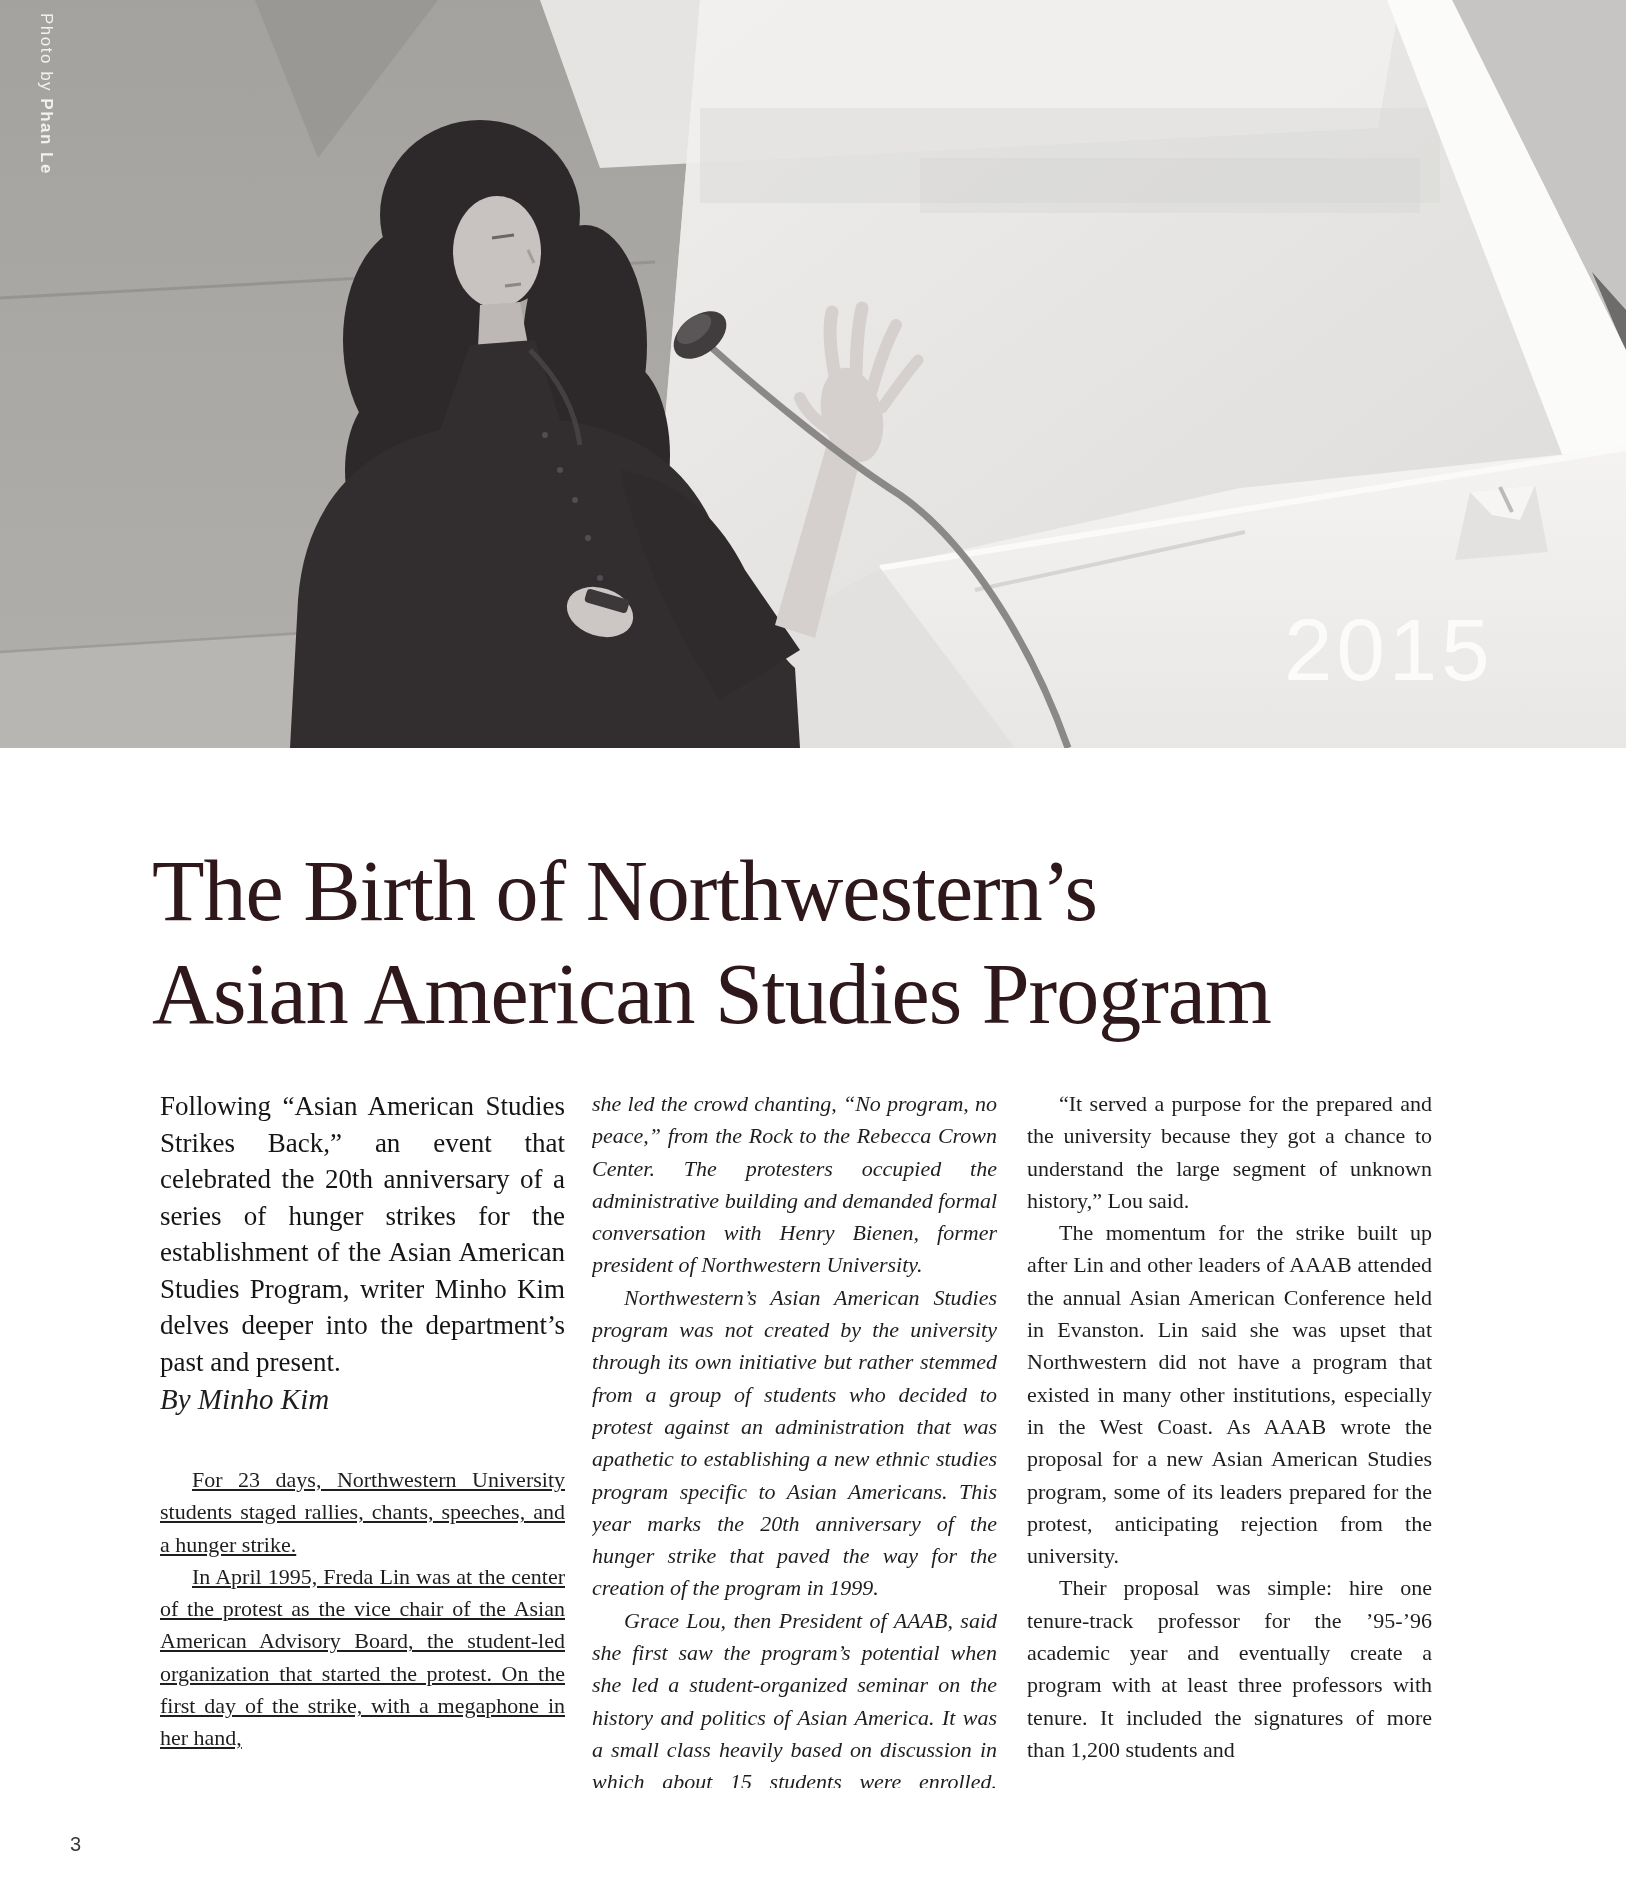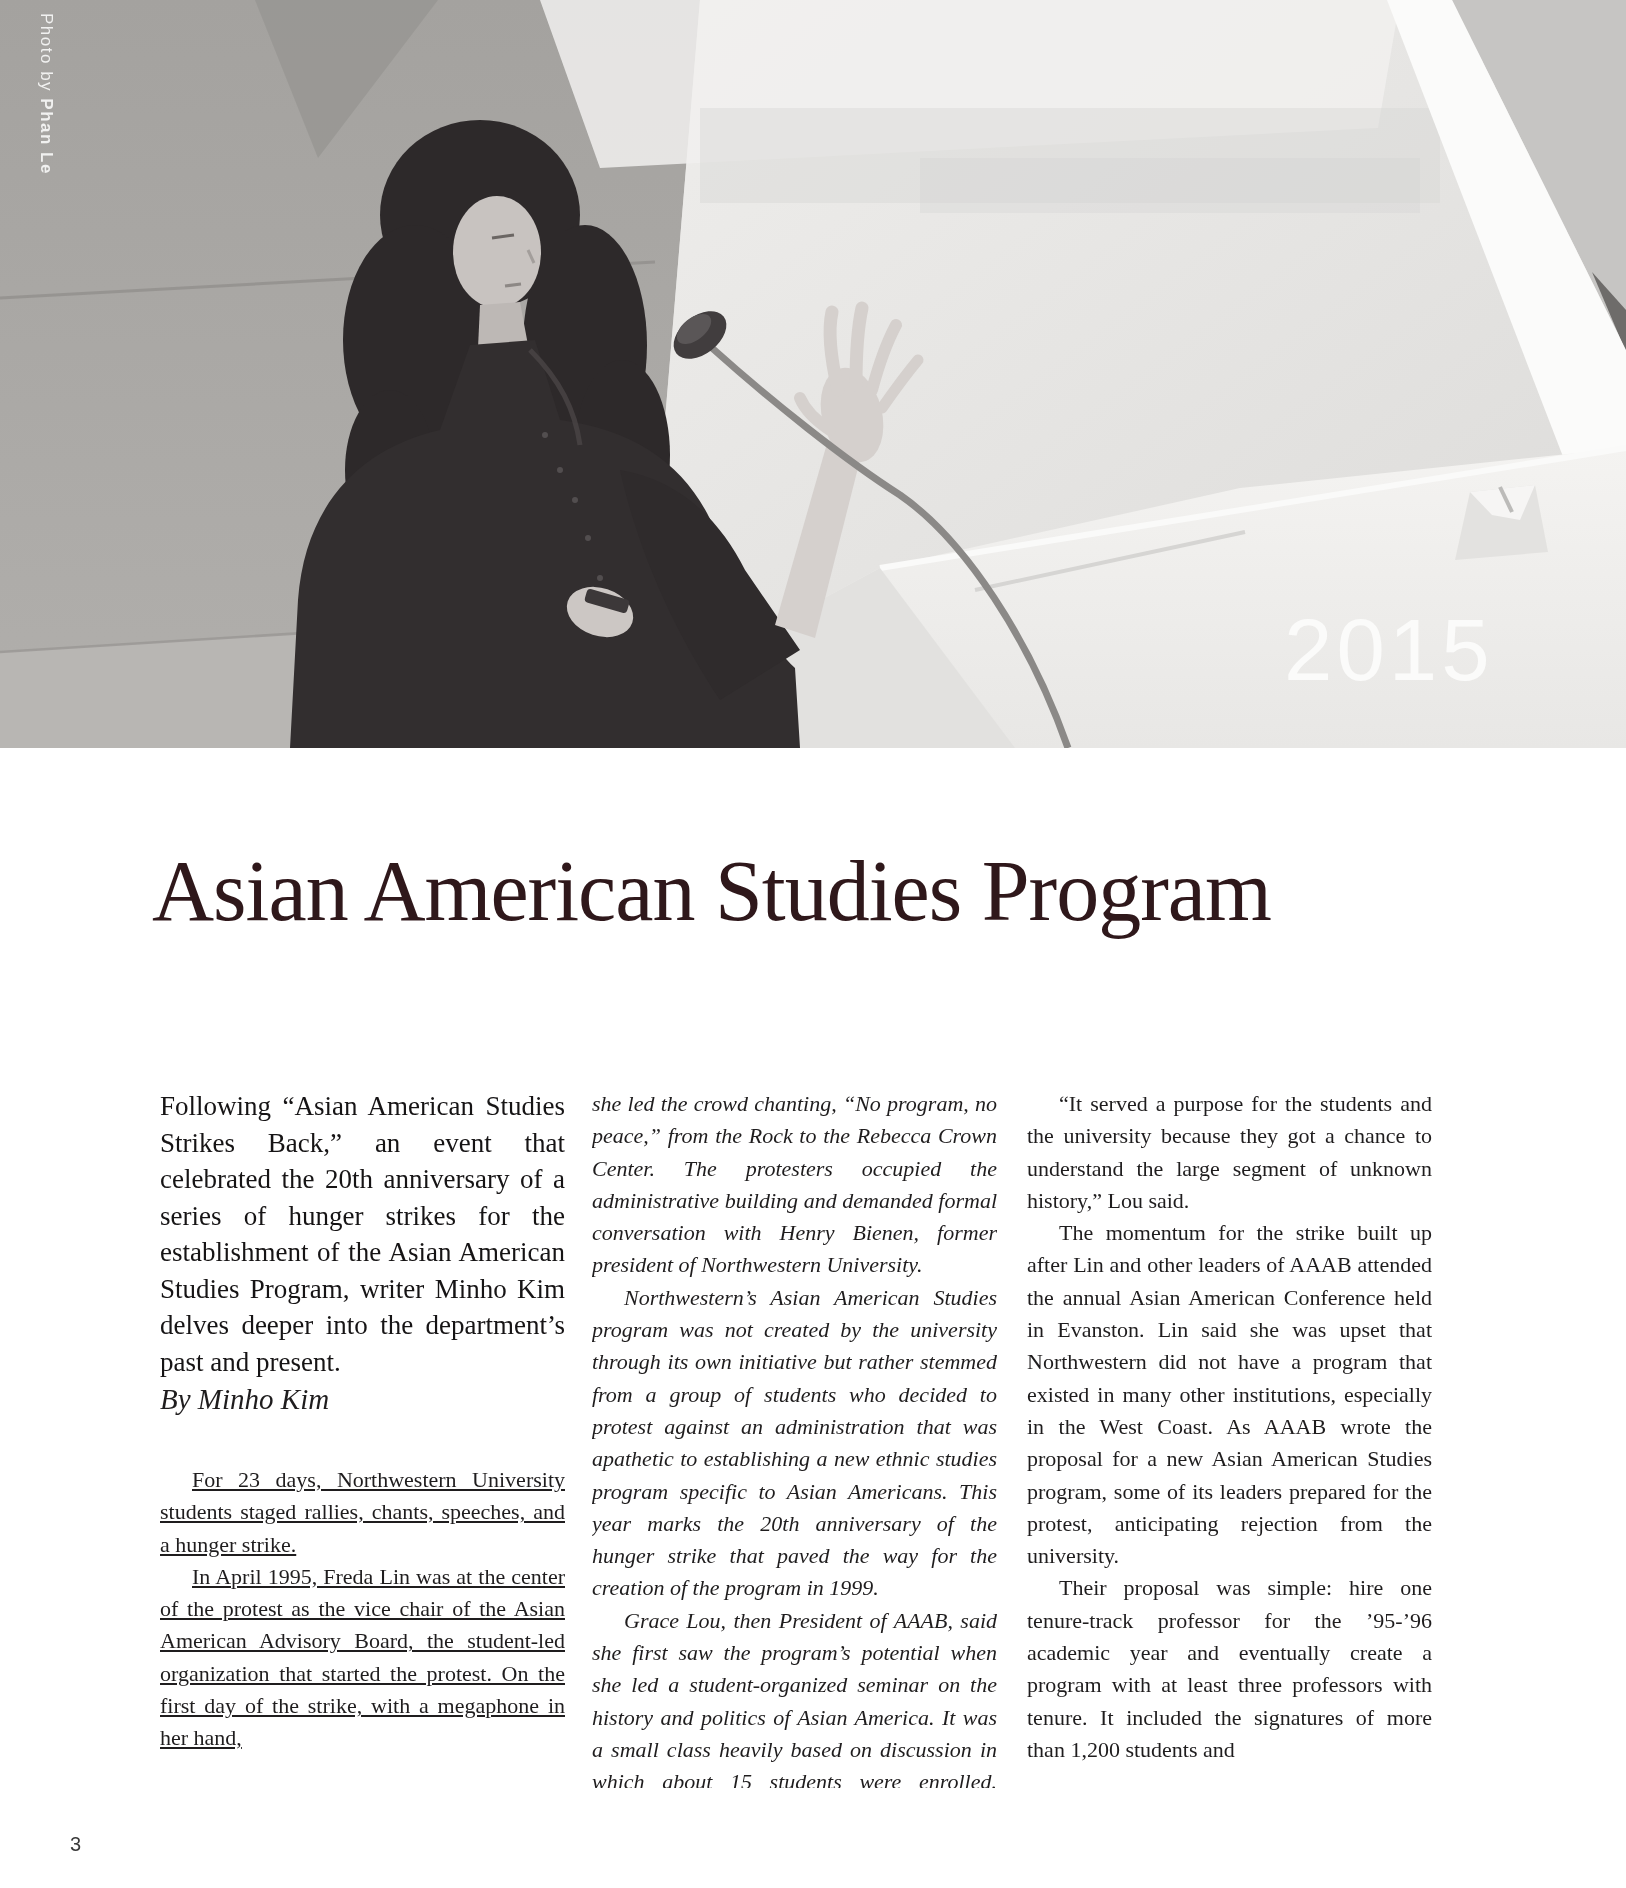--- a/index.html
+++ b/index.html
@@ -210,39 +210,40 @@
     </svg>
 
     <div class="photo-credit">
       <span>Photo by </span><span class="credit-name">Phan Le</span>
     </div>
 
     <div class="year-overlay">2015</div>
   </div>
 
   <div class="title">
+    <div>The Birth of Northwestern’s</div>
     <div>Asian American Studies Program</div>
   </div>
 
   <div class="col col-1">
     <div class="lede">Following “Asian American Studies Strikes Back,” an event that celebrated the 20th anniversary of a series of hunger strikes for the establishment of the Asian American Studies Program, writer Minho Kim delves deeper into the department’s past and present.</div>
     <div class="byline">By Minho Kim</div>
     <div class="paras-start">
         <p class="body-para indent">For 23 days, Northwestern University students staged rallies, chants, speeches, and a hunger strike.</p>
         <p class="body-para indent">In April 1995, Freda Lin was at the center of the protest as the vice chair of the Asian American Advisory Board, the student-led organization that started the protest. On the first day of the strike, with a megaphone in her hand,</p>
       </div>
   </div>
 
   <div class="col col-2">
       <p class="body-para">she led the crowd chanting, “No program, no peace,” from the Rock to the Rebecca Crown Center. The protesters occupied the administrative building and demanded formal conversation with Henry Bienen, former president of Northwestern University.</p>
       <p class="body-para indent">Northwestern’s Asian American Studies program was not created by the university through its own initiative but rather stemmed from a group of students who decided to protest against an administration that was apathetic to establishing a new ethnic studies program specific to Asian Americans. This year marks the 20th anniversary of the hunger strike that paved the way for the creation of the program in 1999.</p>
       <p class="body-para indent">Grace Lou, then President of AAAB, said she first saw the program’s potential when she led a student-organized seminar on the history and politics of Asian America. It was a small class heavily based on discussion in which about 15 students were enrolled. Thanks to the diverse</p>
     </div>
 
   <div class="col col-3">
-      <p class="body-para indent">“It served a purpose for the students and the university because they got a chance to understand the large segment of unknown history,” Lou said.</p>
+      <p class="body-para indent">“It served a purpose for the prepared and the university because they got a chance to understand the large segment of unknown history,” Lou said.</p>
       <p class="body-para indent">The momentum for the strike built up after Lin and other leaders of AAAB attended the annual Asian American Conference held in Evanston. Lin said she was upset that Northwestern did not have a program that existed in many other institutions, especially in the West Coast. As AAAB wrote the proposal for a new Asian American Studies program, some of its leaders prepared for the protest, anticipating rejection from the university.</p>
       <p class="body-para indent">Their proposal was simple: hire one tenure-track professor for the ’95-’96 academic year and eventually create a program with at least three professors with tenure. It included the signatures of more than 1,200 students and</p>
     </div>
 
   <div class="page-number">3</div>
 
 </div>
 
 </body></html>

